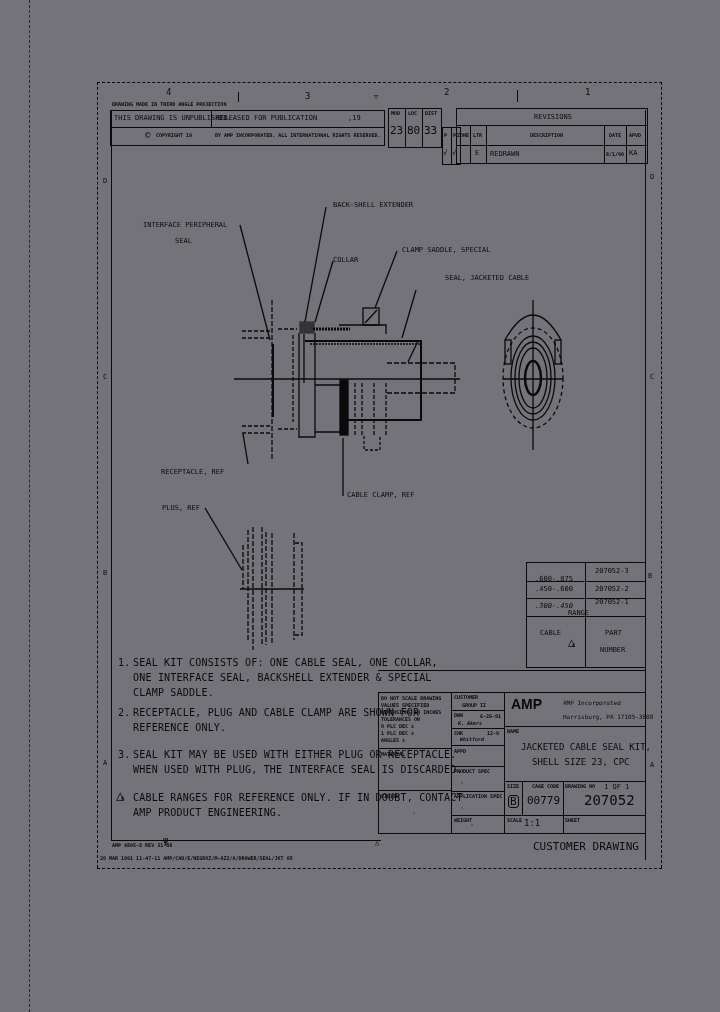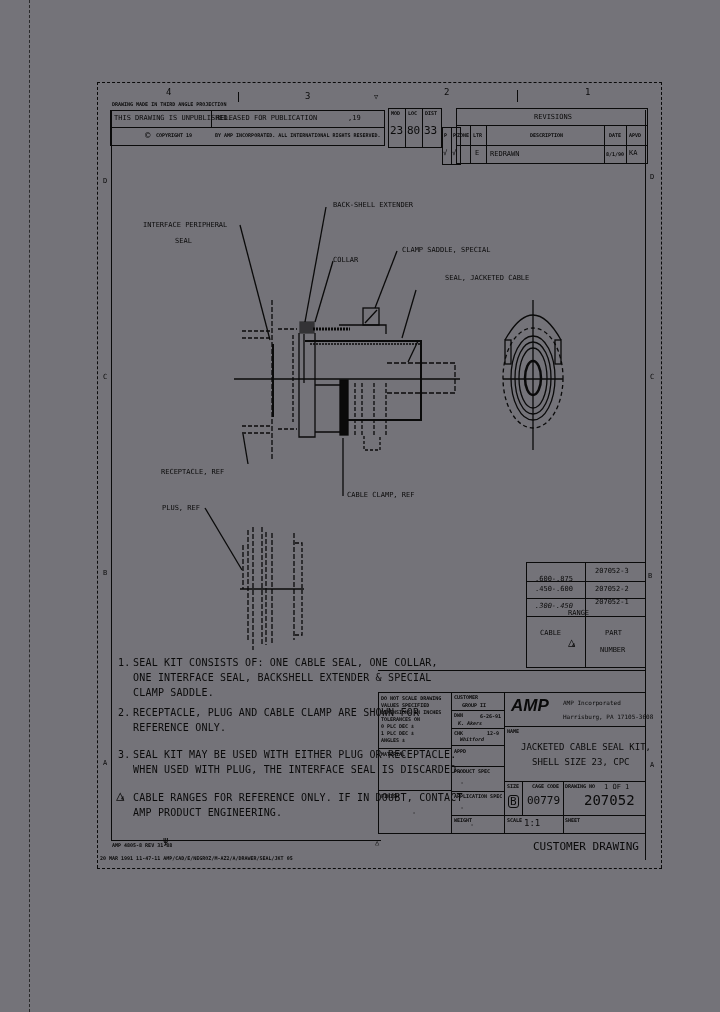--- a/index.html
+++ b/index.html
@@ -233,21 +233,21 @@
 <div class="t xs" style="left:460px;top:737px;font-style:italic;">Whitford</div>
 <div class="t xs" style="left:487px;top:731px;">12-9</div>
 <div class="t xs" style="left:454px;top:749px;">APPD</div>
 <div class="t xs" style="left:454px;top:769px;">PRODUCT SPEC</div>
 <div class="t s" style="left:460px;top:780px;">-</div>
 <div class="t xs" style="left:454px;top:794px;">APPLICATION SPEC</div>
 <div class="t s" style="left:460px;top:805px;">-</div>
 <div class="t xs" style="left:454px;top:818px;">WEIGHT</div>
 <div class="t s" style="left:470px;top:822px;">-</div>
 
-<div class="t" style="left:511px;top:697px;font-family:'Liberation Sans',sans-serif;font-weight:bold;font-style:italic;font-size:17px;">AMP</div>
+<div class="t" style="left:511px;top:697px;font-family:'Liberation Sans',sans-serif;font-weight:bold;font-size:14px;">AMP</div>
 <div class="t xs" style="left:563px;top:700px;font-size:6px;font-weight:normal;">AMP Incorporated</div>
 <div class="t xs" style="left:563px;top:714px;font-size:6px;font-weight:normal;">Harrisburg, PA 17105-3608</div>
 <div class="t xs" style="left:507px;top:729px;">NAME</div>
 <div class="t m" style="left:521px;top:743px;">JACKETED CABLE SEAL KIT,</div>
 <div class="t m" style="left:532px;top:758px;">SHELL SIZE 23, CPC</div>
 <div class="t xs" style="left:507px;top:784px;">SIZE</div>
 <div class="t l" style="left:508px;top:795px;border:1px solid #0a0a0a;border-radius:3px;padding:0 1px;">B</div>
 <div class="t xs" style="left:532px;top:784px;">CAGE CODE</div>
 <div class="t l" style="left:527px;top:795px;">00779</div>
 <div class="t xs" style="left:565px;top:784px;">DRAWING NO</div>

